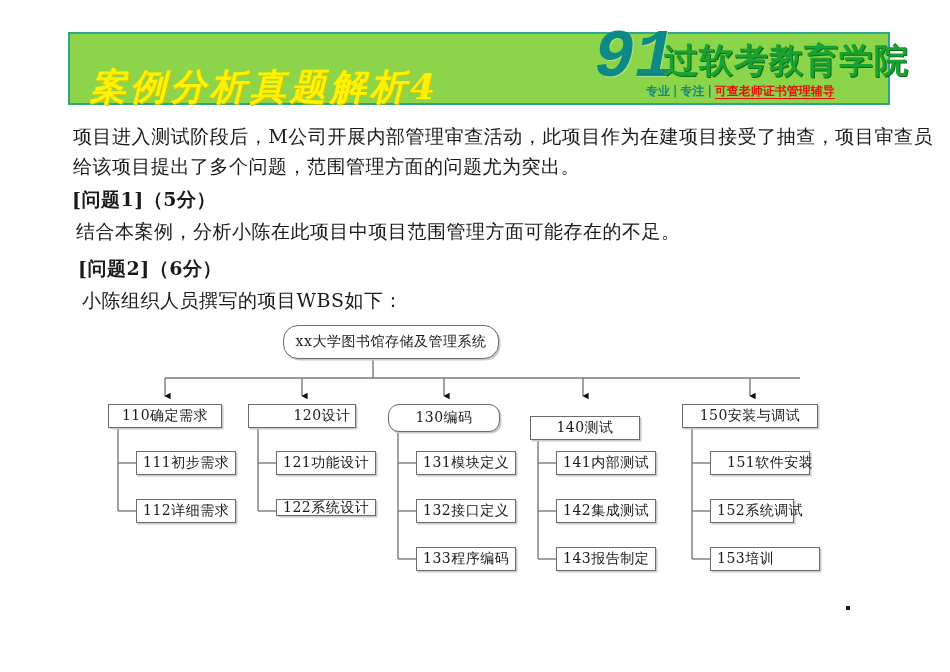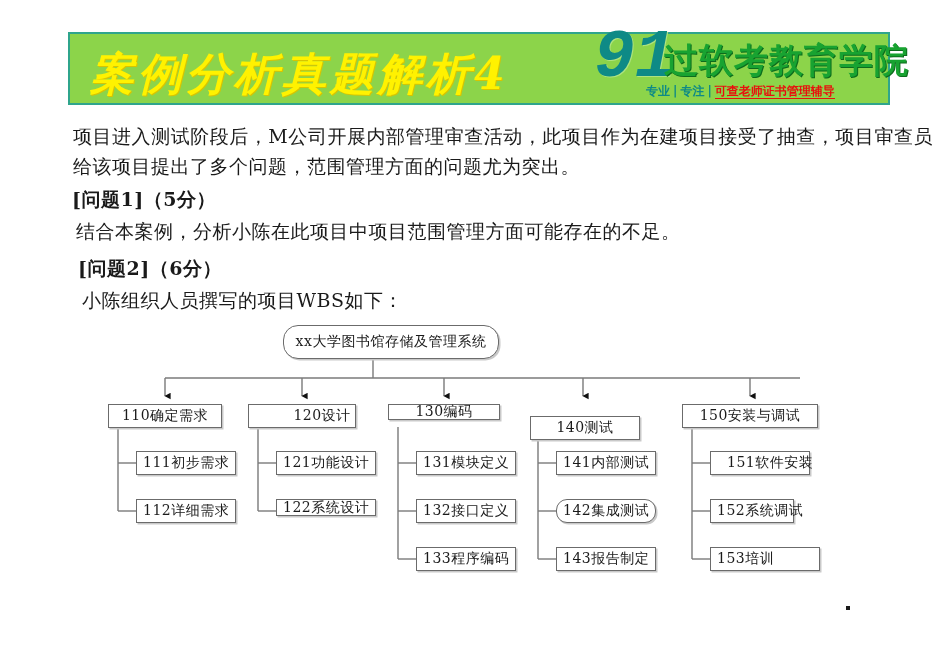--- a/index.html
+++ b/index.html
@@ -23,26 +23,26 @@
     top: 32px;
     width: 822px;
     height: 73px;
     background: #8CD44A;
     border: 2px solid #2FA58C;
     box-sizing: border-box;
   }
   #banner-title {
     position: absolute;
     left: 20px;
-    top: 8px;
+    top: 20px;
     width: 500px;
     height: 64px;
     line-height: 64px;
     font-family: "DejaVu Serif", serif;
-    font-size: 44px;
+    font-size: 36px;
     font-weight: bold;
     font-style: italic;
     letter-spacing: 4px;
     color: #FFF200;
     text-shadow: 1px 1px 0 #d8c400;
     white-space: nowrap;
   }
   #logo {
     position: absolute;
     right: 2px;
@@ -199,35 +199,35 @@
     <line x1="692" y1="463" x2="710" y2="463"></line>
     <line x1="692" y1="511" x2="710" y2="511"></line>
     <line x1="692" y1="559" x2="710" y2="559"></line>
   </g>
 </svg>
 
 <div class="node" style="left:283px; top:325px; width:216px; height:34px;border-radius:15px;">xx大学图书馆存储及管理系统</div>
 
 <div class="node" style="left:108px; top:404px; width:114px; height:24px;">110确定需求</div>
 <div class="node" style="left:248px; top:404px; width:108px; height:24px;padding-left:40px;">120设计</div>
-<div class="node" style="left:388px; top:404px; width:112px; height:16px;">130编码</div>
+<div class="node" style="left:388px; top:404px; width:112px; height:28px;border-radius:11px;">130编码</div>
 <div class="node" style="left:530px; top:404px; width:110px; height:24px;margin-top:12px;">140测试</div>
 <div class="node" style="left:682px; top:404px; width:136px; height:24px;">150安装与调试</div>
 
 <div class="node lvl3" style="left:136px; top:451px; width:100px; height:24px;">111初步需求</div>
 <div class="node lvl3" style="left:136px; top:499px; width:100px; height:24px;">112详细需求</div>
 
 <div class="node lvl3" style="left:276px; top:451px; width:100px; height:24px;">121功能设计</div>
 <div class="node lvl3" style="left:276px; top:499px; width:100px; height:17px;">122系统设计</div>
 
 <div class="node lvl3" style="left:416px; top:451px; width:100px; height:24px;">131模块定义</div>
 <div class="node lvl3" style="left:416px; top:499px; width:100px; height:24px;">132接口定义</div>
 <div class="node lvl3" style="left:416px; top:547px; width:100px; height:24px;">133程序编码</div>
 
 <div class="node lvl3" style="left:556px; top:451px; width:100px; height:24px;">141内部测试</div>
-<div class="node lvl3" style="left:556px; top:499px; width:100px; height:24px;border-radius:11px;">142集成测试</div>
+<div class="node lvl3" style="left:556px; top:499px; width:100px; height:24px;">142集成测试</div>
 <div class="node lvl3" style="left:556px; top:547px; width:100px; height:24px;">143报告制定</div>
 
 <div class="node lvl3" style="left:710px; top:451px; width:100px; height:24px;padding-left:16px;">151软件安装</div>
 <div class="node lvl3" style="left:710px; top:499px; width:84px; height:24px;">152系统调试</div>
 <div class="node lvl3" style="left:710px; top:547px; width:110px; height:24px;">153培训</div>
 
 <div id="dot-mark"></div>
 
 </body></html>

